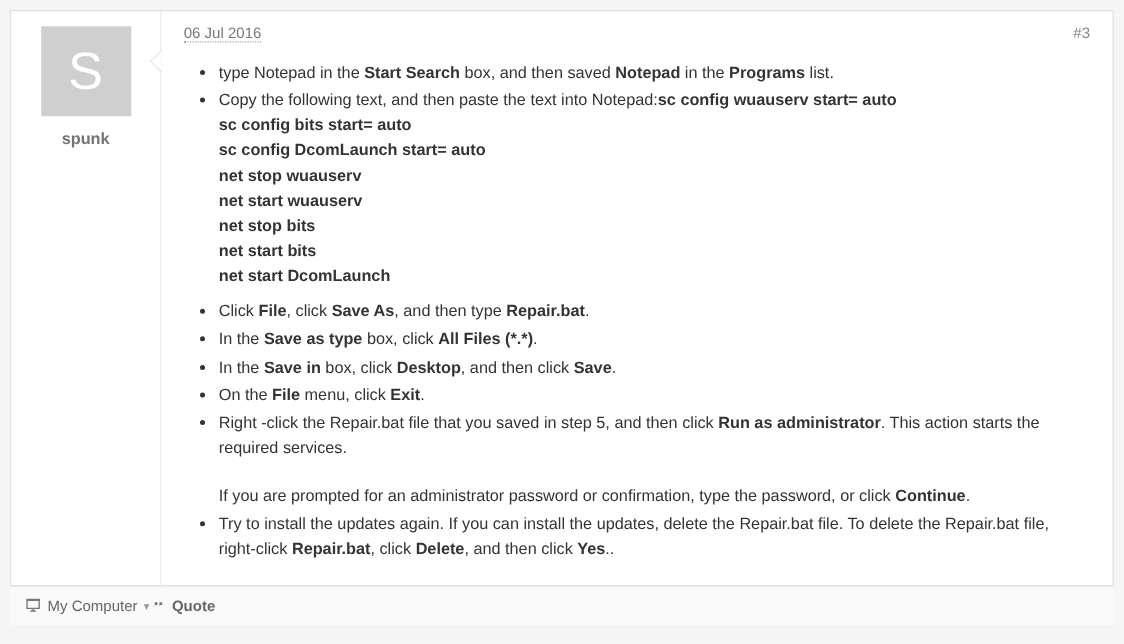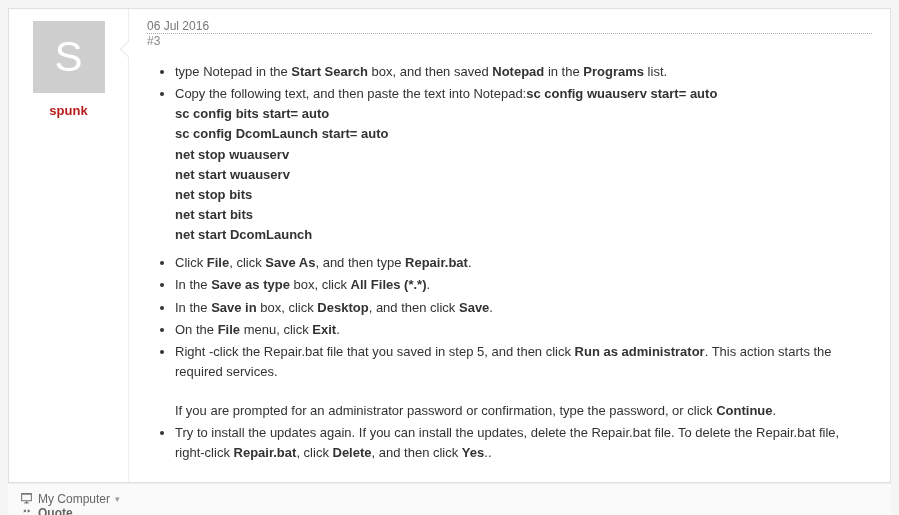--- a/index.html
+++ b/index.html
@@ -33,21 +33,21 @@
     color: #fff;
     font-size: 42px;
     font-weight: 400;
     display: flex;
     align-items: center;
     justify-content: center;
     margin-bottom: 10px;
   }
   .username {
     font-weight: bold;
-    color: #b91c1c;
+    color: #737373;
     font-size: 13px;
     margin-bottom: 32px;
   }
   .meta-box {
     border: 1px solid #ddd;
     border-radius: 2px;
     width: 100%;
     font-size: 11px;
     color: #555;
   }
@@ -79,21 +79,20 @@
     border-top: 9px solid transparent;
     border-bottom: 9px solid transparent;
     border-right: 9px solid #ddd;
   }
   .post-header {
     display: flex;
     justify-content: space-between;
     font-size: 12px;
     color: #777;
     margin-bottom: 14px;
-    flex-direction: column;
   }
   .post-date {
     border-bottom: 1px dotted #aaa;
   }
   .post-num a { color: #888; text-decoration: none; }
   .body ul {
     list-style: disc;
     padding-left: 28px;
     margin: 8px 0;
   }
@@ -111,21 +110,20 @@
     margin-top: 19px;
   }
   .footer {
     display: flex;
     justify-content: flex-start;
     border-top: 1px solid #eee;
     padding: 8px 12px;
     font-size: 12px;
     color: #666;
     background: #fafafa;
-    flex-direction: column;
   }
   .footer-left, .footer-right {
     display: flex;
     align-items: center;
     gap: 5px;
     cursor: pointer;
   }
   .footer-left svg, .footer-right svg { width: 13px; height: 13px; fill: #777; }
   .chev { font-size: 9px; color: #999; }
   b { font-weight: bold; }

